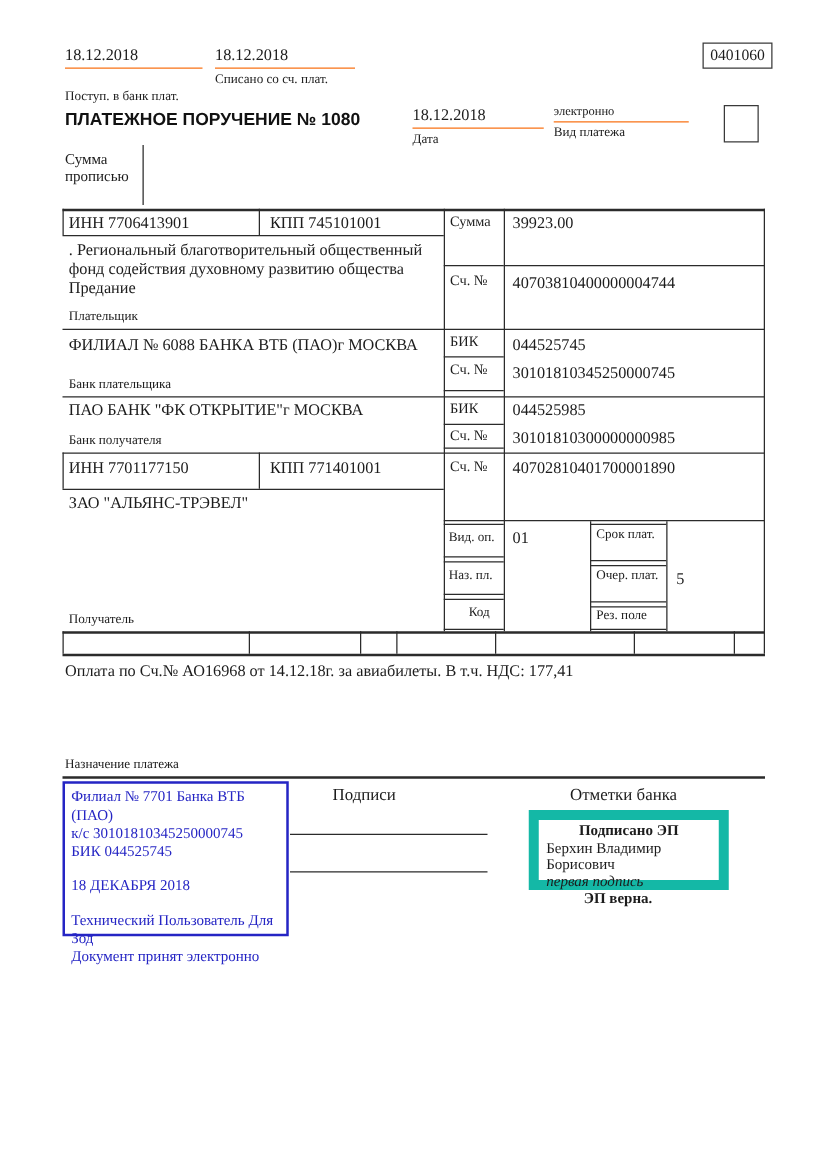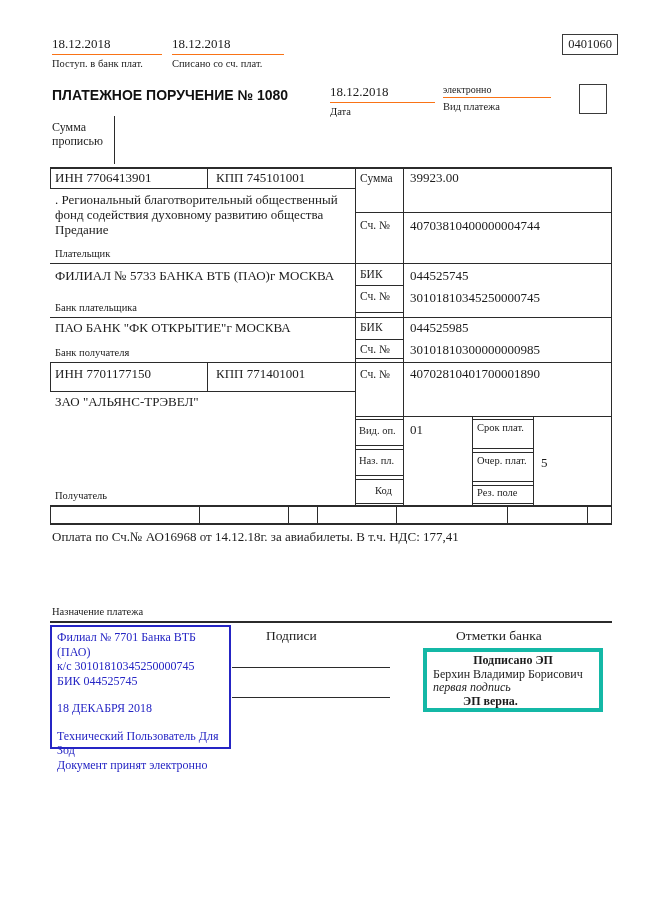--- a/index.html
+++ b/index.html
@@ -11,35 +11,35 @@
   .wrap{white-space:normal;}
   .lbl{position:absolute;font-size:10.5px;line-height:12px;color:#1c1c1c;}
   .ul{border-bottom:1px solid #f97316;padding-bottom:2px;}
   .title{position:absolute;font-family:"Liberation Sans",sans-serif;font-weight:bold;
          font-size:14px;color:#111;}
   .box{position:absolute;border:1.5px solid #3a3a3a;box-sizing:border-box;}
   .cellline{position:absolute;left:355px;width:48px;height:1px;background:#2b2b2b;}
   .bluebox{position:absolute;left:50px;top:625px;width:181px;height:124px;
            border:2px solid #2525c4;box-sizing:border-box;padding:3px 5px;
            font-size:12px;line-height:14.5px;color:#2525c4;}
-  .stamp{position:absolute;left:423px;top:648px;width:180px;height:64px;
-         border:4px solid #14b8a6;box-sizing:border-box;padding:2px 6px;font-size:12px;line-height:13.5px;}
+  .stamp{position:absolute;left:423px;top:648px;width:160px;height:64px;
+         border:8px solid #14b8a6;box-sizing:border-box;padding:2px 6px;font-size:12px;line-height:13.5px;}
   .sub{position:absolute;left:355px;top:417px;width:257px;height:88px;}
   .subcell{position:absolute;border-top:1px solid #2b2b2b;border-bottom:1px solid #2b2b2b;box-sizing:border-box;}
   .sublbl{position:absolute;font-size:10.5px;line-height:12px;}
   .subval{position:absolute;font-size:13px;}
 </style>
 </head>
 <body>
 
 <div class="page">
 
   <div class="abs" style="left:52px;top:36px;width:110px">
     <div class="ul" style="font-size:13px">18.12.2018</div>
-    <div style="font-size:10.5px;margin-top:3px">Поступ. в банк плат.</div>
+    <div style="font-size:10.5px;margin-top:17px">Поступ. в банк плат.</div>
   </div>
   <div class="abs" style="left:172px;top:36px;width:112px">
     <div class="ul" style="font-size:13px">18.12.2018</div>
     <div style="font-size:10.5px;margin-top:3px">Списано со сч. плат.</div>
   </div>
   <div class="box" style="left:562px;top:34px;width:56px;height:21px;text-align:center;font-size:12.5px;line-height:18px">0401060</div>
 
   <div class="title" style="left:52px;top:87px">ПЛАТЕЖНОЕ ПОРУЧЕНИЕ № 1080</div>
   <div class="abs" style="left:330px;top:84px;width:105px">
     <div class="ul" style="font-size:13px">18.12.2018</div>
@@ -77,21 +77,21 @@
   <div class="ln" style="left:207px;top:362px;width:1px;height:29px"></div>
   <div class="ln" style="left:355px;top:167px;width:1px;height:338px"></div>
   <div class="ln" style="left:403px;top:167px;width:1px;height:338px"></div>
   <div class="ln" style="left:611px;top:167px;width:1px;height:356px"></div>
 
   <div class="val" style="left:55px;top:170px">ИНН 7706413901</div>
   <div class="val" style="left:216px;top:170px">КПП 745101001</div>
   <div class="val wrap" style="left:55px;top:192px;width:296px">. Региональный благотворительный общественный фонд содействия духовному развитию общества Предание</div>
   <div class="lbl" style="left:55px;top:248px">Плательщик</div>
 
-  <div class="val" style="left:55px;top:268px">ФИЛИАЛ № 5733 БАНКА ВТБ (ПАО)г МОСКВА</div>
+  <div class="val" style="left:55px;top:268px">ФИЛИАЛ № 6088 БАНКА ВТБ (ПАО)г МОСКВА</div>
   <div class="lbl" style="left:55px;top:302px">Банк плательщика</div>
 
   <div class="val" style="left:55px;top:320px">ПАО БАНК "ФК ОТКРЫТИЕ"г МОСКВА</div>
   <div class="lbl" style="left:55px;top:347px">Банк получателя</div>
 
   <div class="val" style="left:55px;top:366px">ИНН 7701177150</div>
   <div class="val" style="left:216px;top:366px">КПП 771401001</div>
   <div class="val" style="left:55px;top:394px">ЗАО "АЛЬЯНС-ТРЭВЕЛ"</div>
   <div class="lbl" style="left:55px;top:490px">Получатель</div>
 

